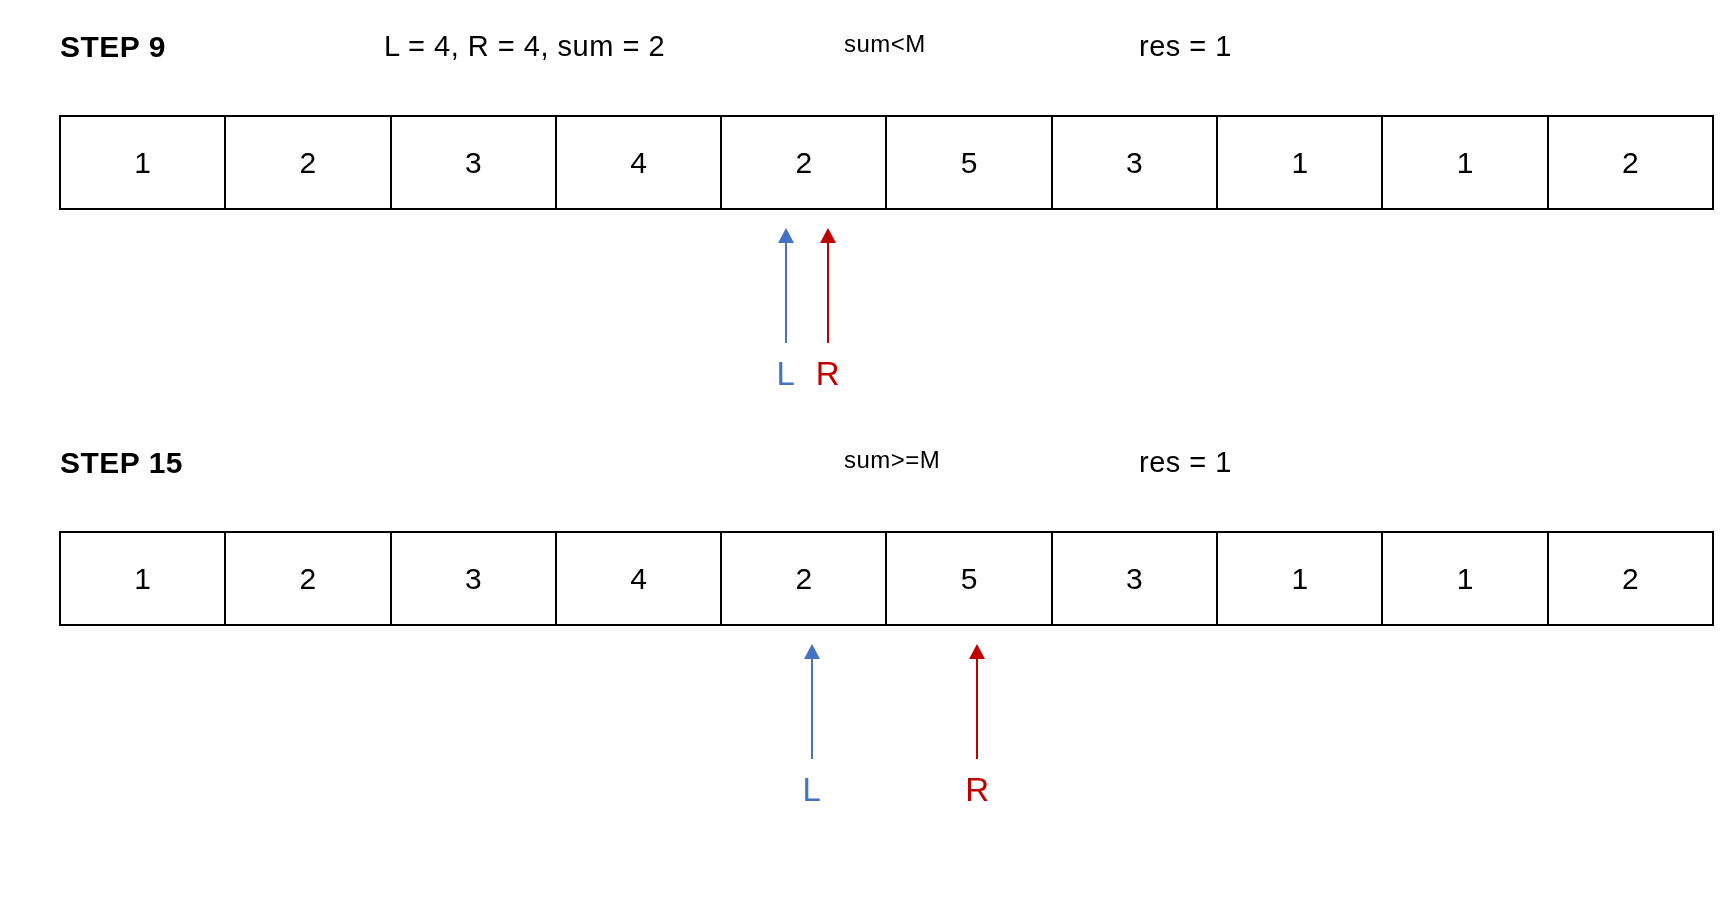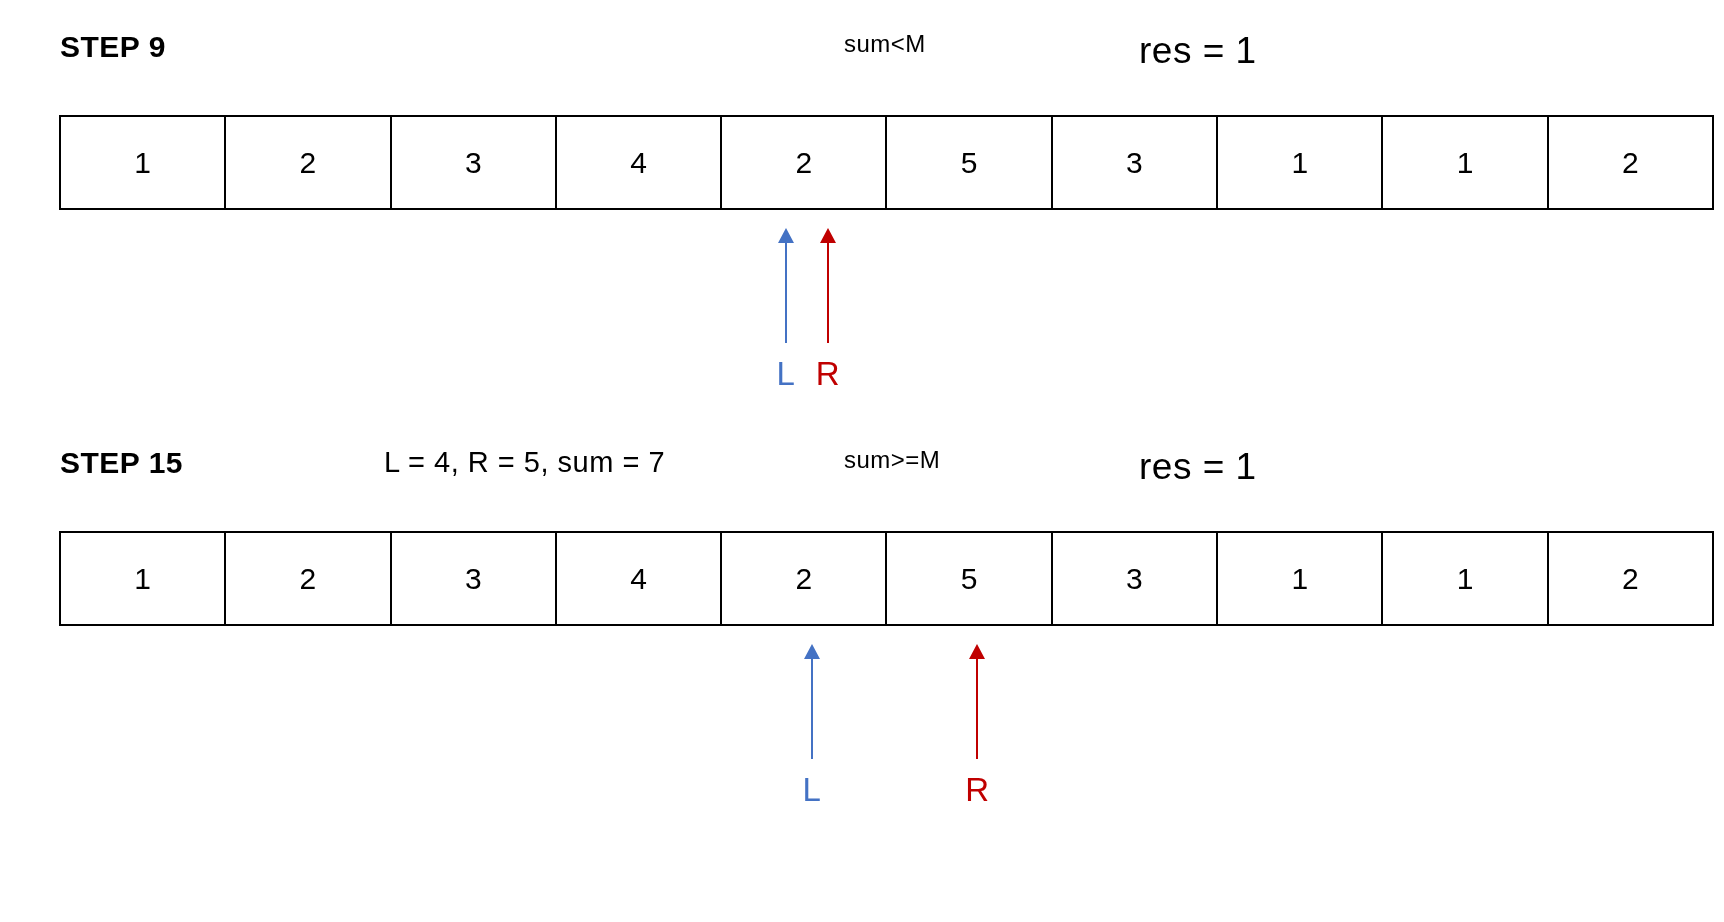--- a/index.html
+++ b/index.html
@@ -57,21 +57,21 @@
     left: 820px;
     top: 0;
     font-size: 24px;
     font-weight: normal;
     letter-spacing: 0.5px;
   }
   .step-res {
     position: absolute;
     left: 1115px;
     top: 0;
-    font-size: 37px;
+    font-size: 29px;
     font-weight: normal;
     letter-spacing: 0.5px;
   }
 
   
   .array-row {
     position: absolute;
     left: 35px;
     width: 1655px;
     height: 95px;
@@ -141,20 +141,21 @@
 </style>
 </head>
 <body>
 
 <div class="canvas">
 
   <div class="step-block" id="block-0" style="top: 30px;">
 
     <div class="step-header">
       <span class="step-title">STEP 9</span>
+      <span class="step-vars">L = 4, R = 4, sum = 2</span>
       <span class="step-cond">sum&lt;M</span>
       <span class="step-res">res = 1</span>
     </div>
 
     <div class="array-row" id="array-0" style="top: 85px;">
         <div class="array-cell">1</div>
         <div class="array-cell">2</div>
         <div class="array-cell">3</div>
         <div class="array-cell">4</div>
         <div class="array-cell">2</div>
@@ -180,21 +181,20 @@
           </div>
           <span class="plabel">R</span>
         </div>
       </div>
   </div>
 
   <div class="step-block" id="block-1" style="top: 446px;">
 
     <div class="step-header">
       <span class="step-title">STEP 15</span>
-      <span class="step-vars">L = 4, R = 5, sum = 7</span>
       <span class="step-cond">sum&gt;=M</span>
       <span class="step-res">res = 1</span>
     </div>
 
     <div class="array-row" id="array-1" style="top: 85px;">
         <div class="array-cell">1</div>
         <div class="array-cell">2</div>
         <div class="array-cell">3</div>
         <div class="array-cell">4</div>
         <div class="array-cell">2</div>

